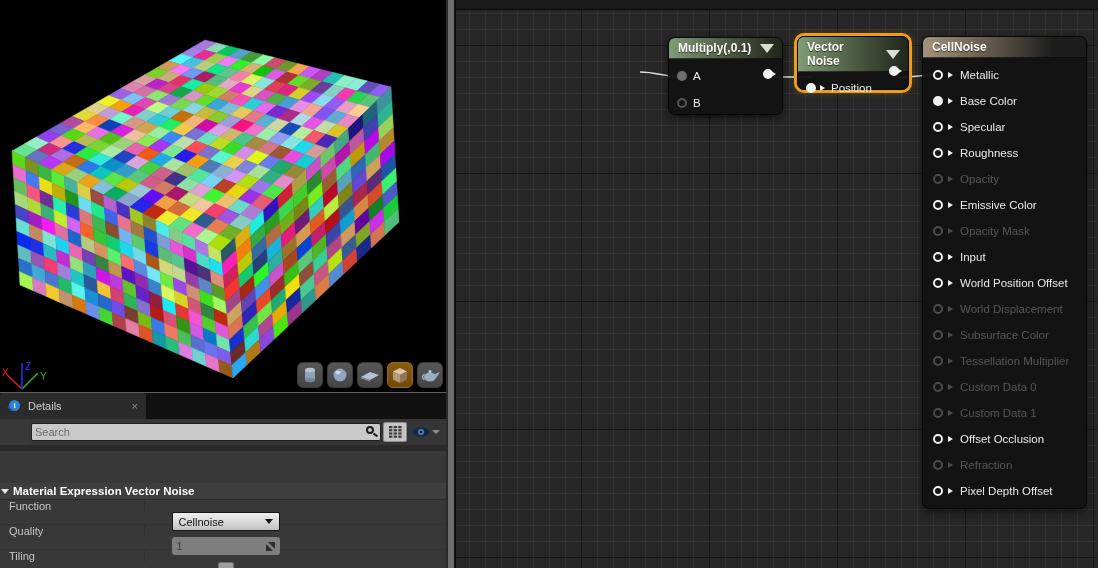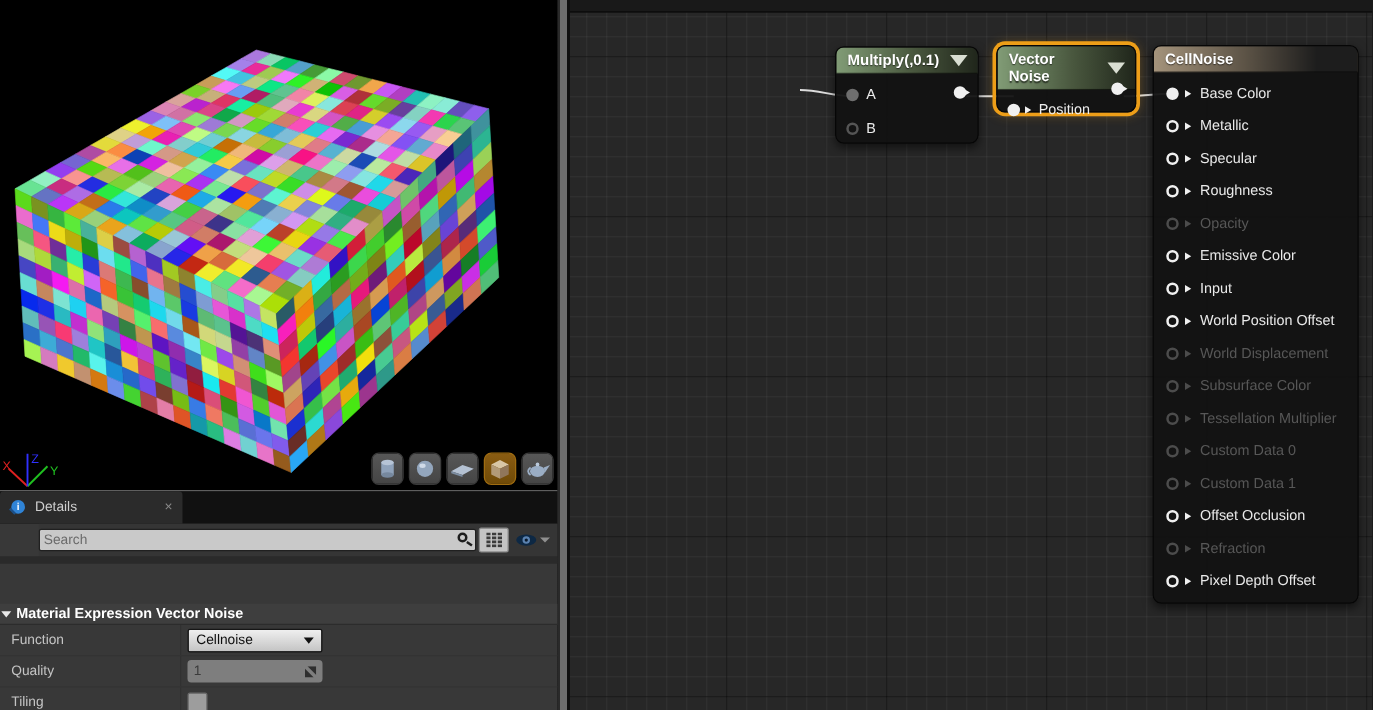--- a/index.html
+++ b/index.html
@@ -39,21 +39,21 @@
   .sr-btn { width:24px; height:20px; display:flex; align-items:center; justify-content:center;
             border-radius:2px; background:transparent; border:none; }
   #grid-btn { background:#c4c4c4; border:1px solid #8a8a8a; }
   #eye-btn { display:flex; gap:2px; align-items:center; width:32px; }
   .caret-dn { width:0; height:0; border-left:4px solid transparent; border-right:4px solid transparent; border-top:4px solid #8f8f8f; }
   #gapband { height:6px; background:#2a2a2a; }
   #section-hdr { height:17px; background:#3e3e3e; border-bottom:1px solid #2c2c2c; display:flex; align-items:center; gap:4px;margin-top:32px; }
   #section-hdr .tri { width:0; height:0; border-left:4px solid transparent; border-right:4px solid transparent;
                       border-top:5px solid #e8e8e8; margin-left:1px; }
   #section-hdr .txt { color:#fff; font-weight:bold; font-size:11.5px; }
-  .prop-row { height:25px; display:flex; align-items:center; border-bottom:1px solid #333; }
+  .prop-row { height:25px; display:flex; align-items:center; border-bottom:1px solid #333;flex-direction:column; }
   .prop-label { width:145px; padding-left:9px; color:#c4c4c4; font-size:11px; border-right:1px solid #313131;
                 align-self:stretch; display:flex; align-items:center; }
   .prop-val { padding-left:5px; display:flex; align-items:center; }
   .dd { width:108px; height:19px; background:linear-gradient(#efefef,#c4c4c4); border:1px solid #161616; border-radius:2px;
         display:flex; align-items:center; justify-content:space-between; padding:0 6px; }
   .dd .v { font-size:11px; color:#0e0e0e; }
   .dd .c { width:0; height:0; border-left:4px solid transparent; border-right:4px solid transparent; border-top:5px solid #111; }
   .spin { width:108px; height:18px; background:#7e7e7e; border-radius:3px; display:flex; align-items:center;
           justify-content:space-between; padding:0 5px; }
   .spin .v { font-size:11px; color:#3b3b3b; }
@@ -843,28 +843,28 @@
         <span class="pin-arrow"></span>
       </div>
     </div>
 
     <div class="node" id="node-cellnoise">
       <div class="nhdr hdr-tan">
         <span>CellNoise</span>
       </div>
       <div id="cn-pins">
           <div class="cn-pin">
+            <span class="pin-circle"></span>
+            <span class="pin-arrow"></span>
+            <span>Metallic</span>
+          </div>
+          <div class="cn-pin">
             <span class="pin-circle filled"></span>
             <span class="pin-arrow"></span>
             <span>Base Color</span>
-          </div>
-          <div class="cn-pin">
-            <span class="pin-circle"></span>
-            <span class="pin-arrow"></span>
-            <span>Metallic</span>
           </div>
           <div class="cn-pin">
             <span class="pin-circle"></span>
             <span class="pin-arrow"></span>
             <span>Specular</span>
           </div>
           <div class="cn-pin">
             <span class="pin-circle"></span>
             <span class="pin-arrow"></span>
             <span>Roughness</span>
@@ -872,20 +872,25 @@
           <div class="cn-pin dis">
             <span class="pin-circle dis"></span>
             <span class="pin-arrow dis"></span>
             <span>Opacity</span>
           </div>
           <div class="cn-pin">
             <span class="pin-circle"></span>
             <span class="pin-arrow"></span>
             <span>Emissive Color</span>
           </div>
+          <div class="cn-pin dis">
+            <span class="pin-circle dis"></span>
+            <span class="pin-arrow dis"></span>
+            <span>Opacity Mask</span>
+          </div>
           <div class="cn-pin">
             <span class="pin-circle"></span>
             <span class="pin-arrow"></span>
             <span>Input</span>
           </div>
           <div class="cn-pin">
             <span class="pin-circle"></span>
             <span class="pin-arrow"></span>
             <span>World Position Offset</span>
           </div>

